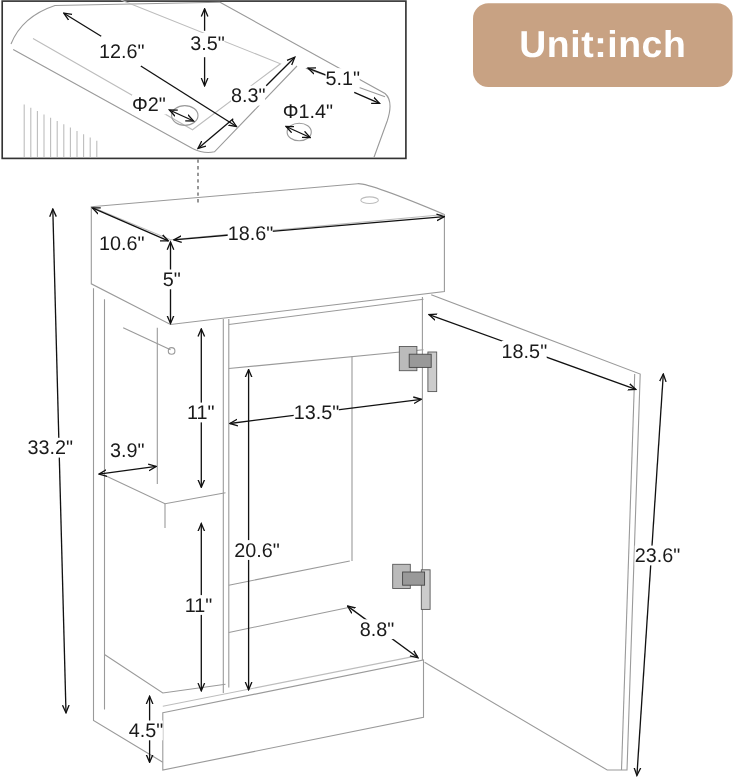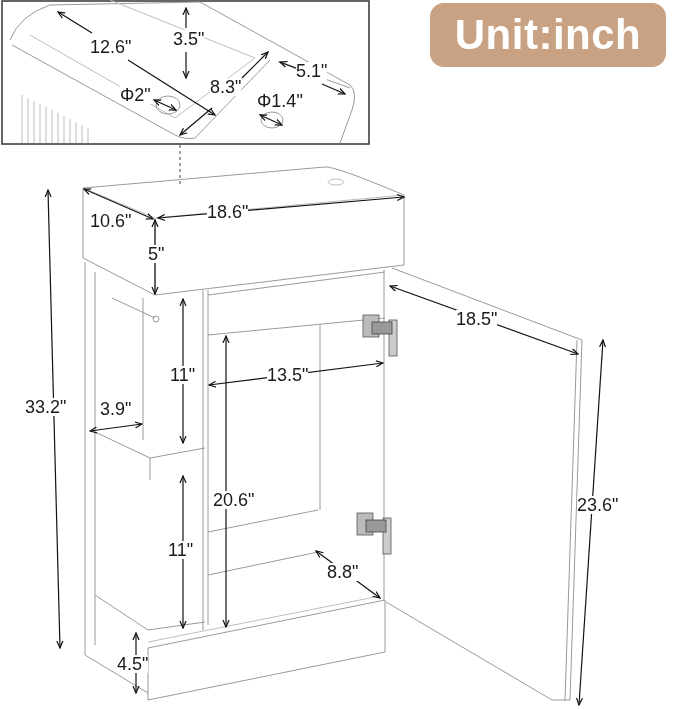--- a/index.html
+++ b/index.html
@@ -1,21 +1,21 @@
 <!DOCTYPE html>
 <html><head>
 <meta charset="utf-8">
 <style>
   html, body { margin: 0; padding: 0; background: #ffffff; }
   body { width: 679px; height: 709px; position: relative; overflow: hidden;
          font-family: "Liberation Sans", sans-serif; }
   #stage { position: absolute; left: 0; top: 0; width: 679px; height: 709px; }
-  .badge { position: absolute; left: 430px; top: 3px; width: 236px; height: 64px;
+  .badge { position: absolute; left: 430px; top: 3px; width: 236px; height: 76px;
            border-radius: 14px; display: flex; align-items: center; justify-content: center;
-           color: #ffffff; font-size: 42px; font-weight: bold; letter-spacing: 0.5px; }
+           color: #ffffff; font-size: 34px; font-weight: bold; letter-spacing: 0.5px; }
   .dim { position: absolute; font-size: 18px; color: #1a1a1a; white-space: nowrap;
          background: transparent; line-height: 1; }
   svg { position: absolute; left: 0; top: 0; }
   svg .ln { stroke: #9a9a9a; stroke-width: 1; fill: none; }
   svg .ln2 { stroke: #bdbdbd; stroke-width: 1; fill: none; }
   svg .ar { stroke: #111; stroke-width: 1.2; fill: none; }
   svg .box { stroke: #333; stroke-width: 1.5; fill: none; }
 </style>
 </head>
 <body>

